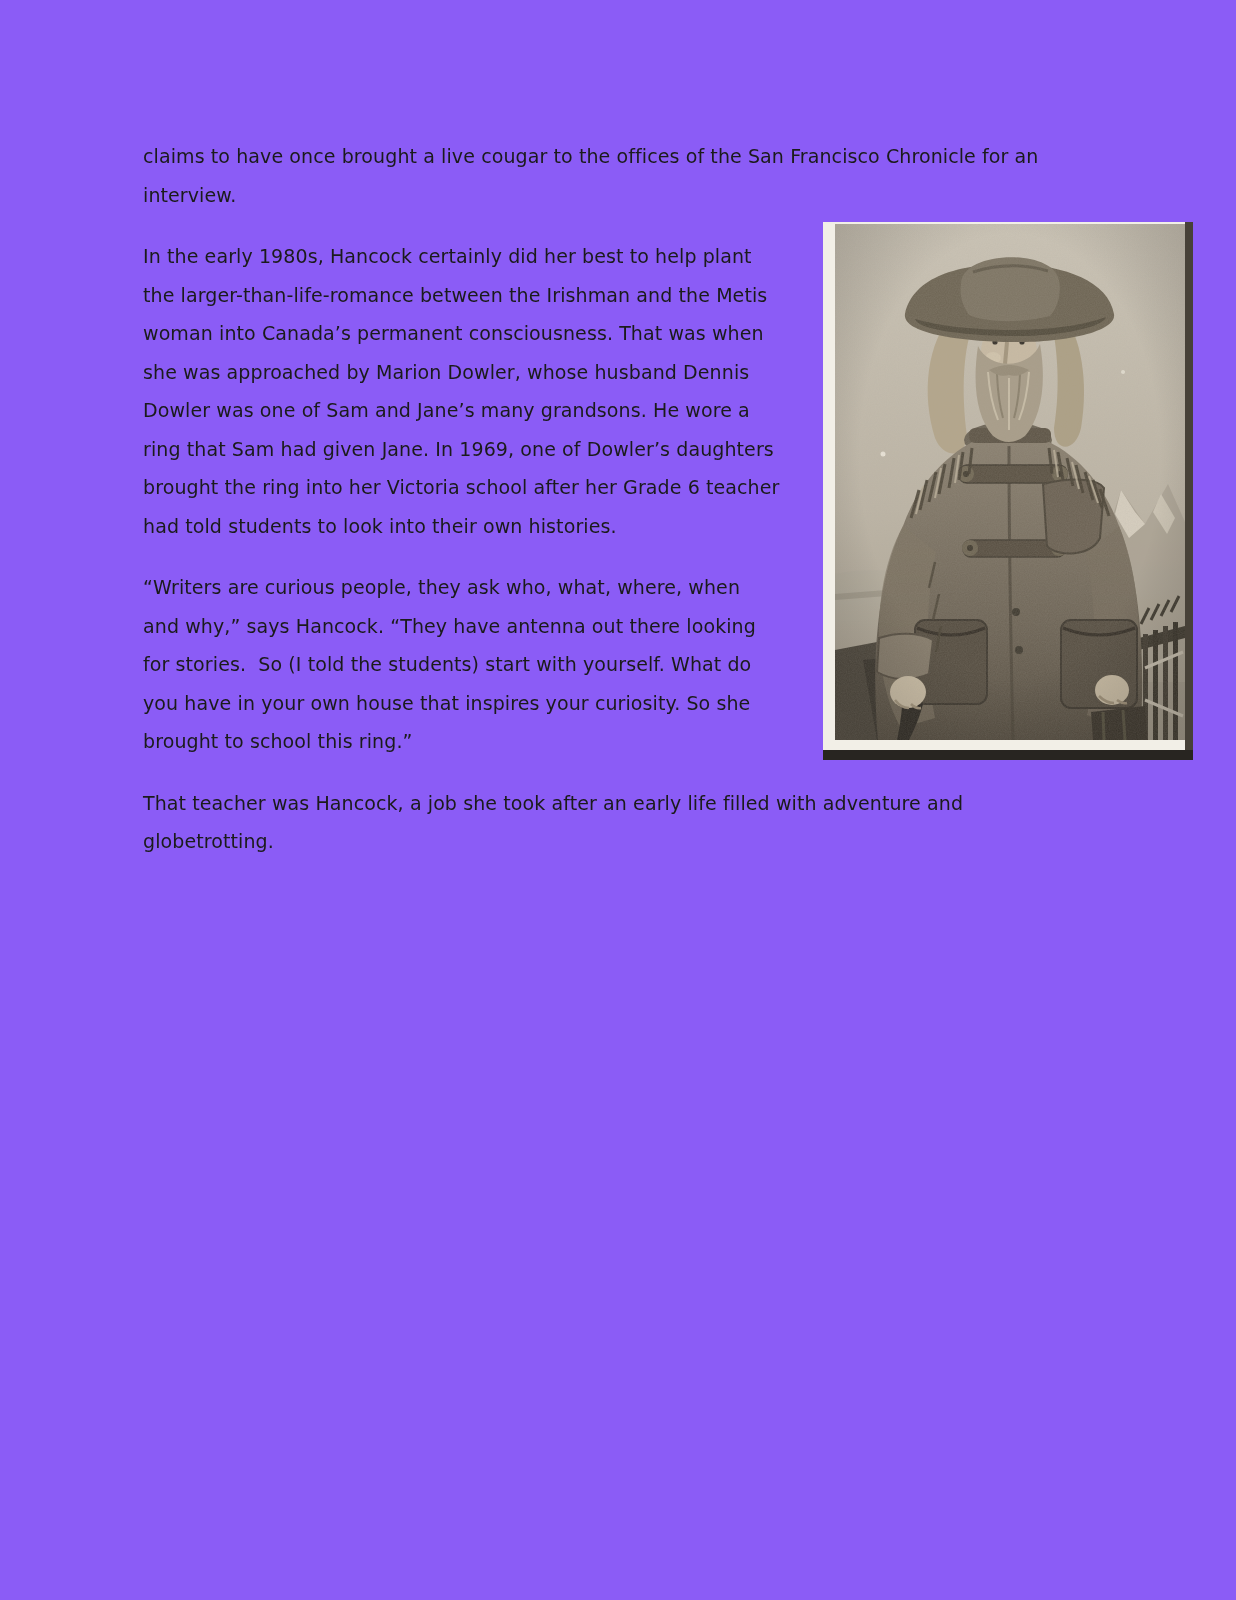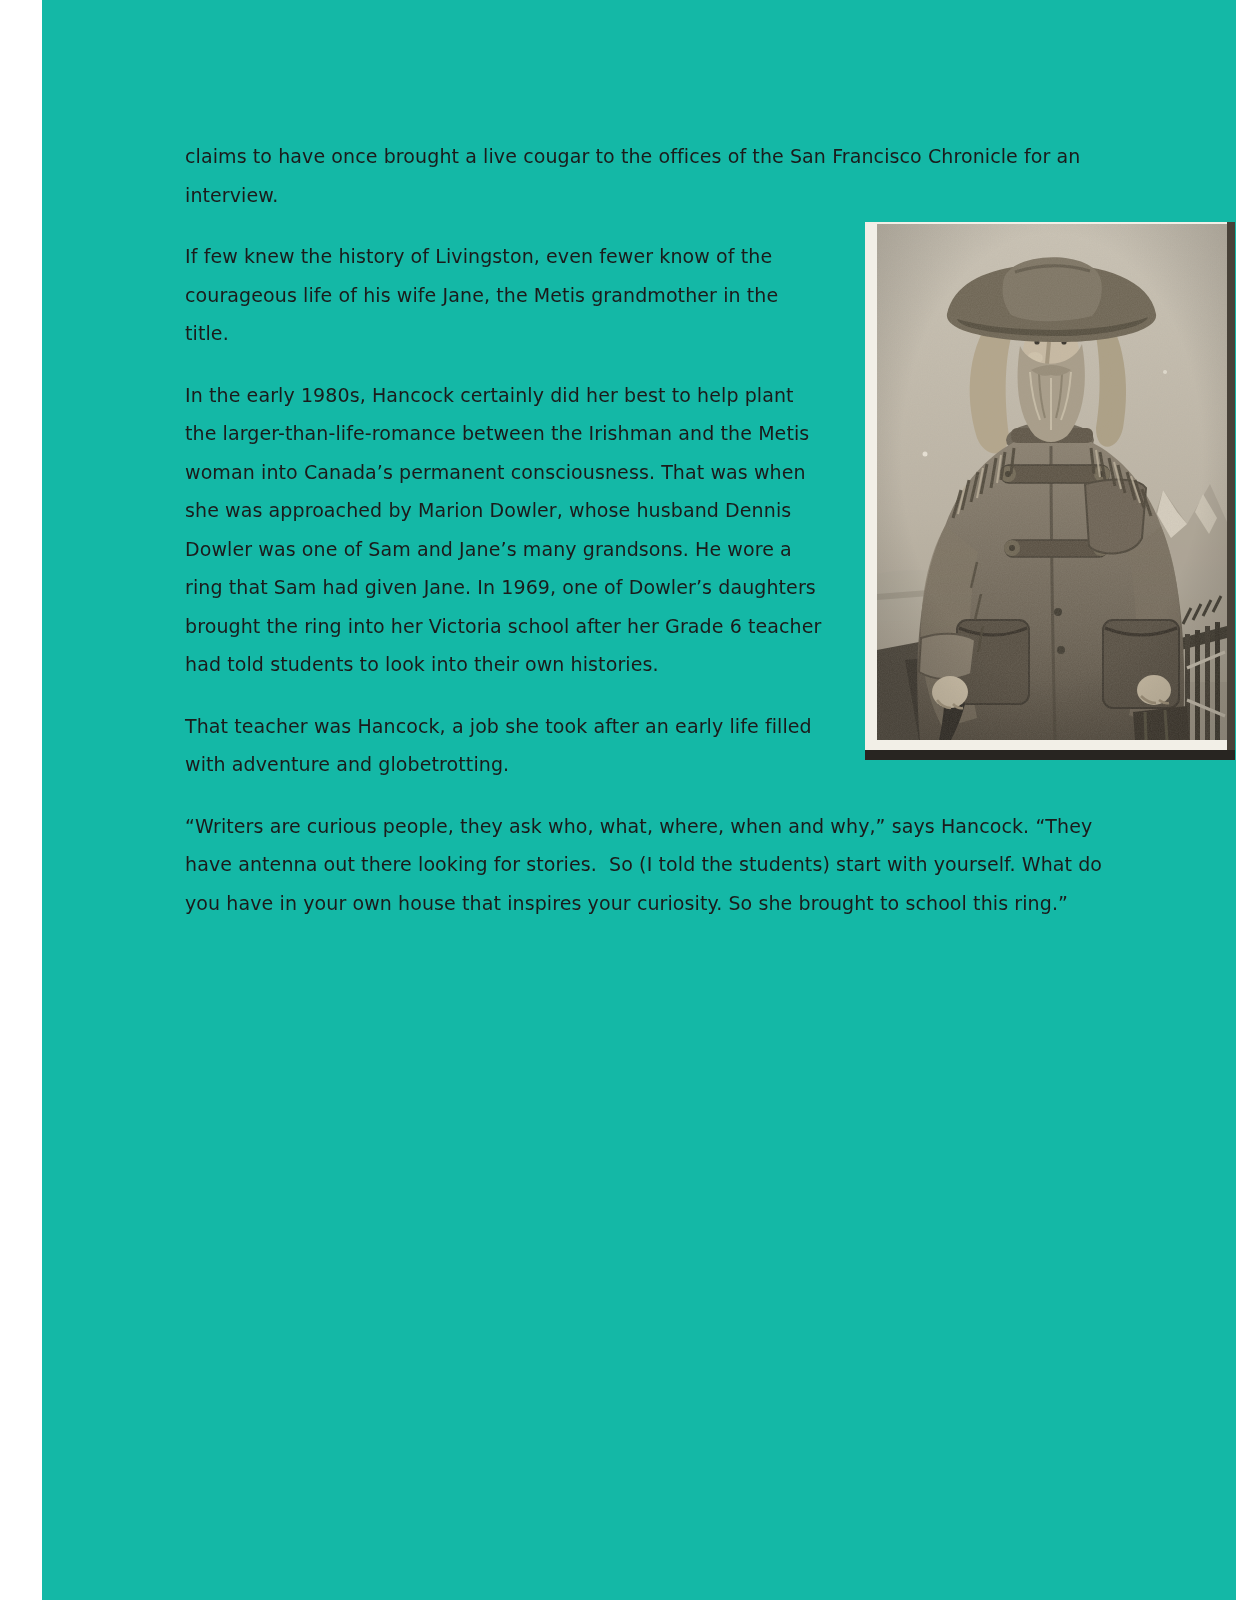--- a/index.html
+++ b/index.html
@@ -10,22 +10,21 @@
   body {
     width: 1236px;
     height: 1600px;
     position: relative;
     overflow: hidden;
     font-family: "DejaVu Sans", "Liberation Sans", sans-serif;
   }
   .page {
     position: absolute;
     inset: 0;
-    background: #14b8a6;
-    margin-left: 42px;
+    background: #8b5cf6;
   }
   .content {
     position: absolute;
     left: 143px;
     top: 137px;
     width: 952px;
     font-size: 19px;
     line-height: 38.5px;
     color: #1b1b1b;
     letter-spacing: 0.1px;
@@ -230,19 +229,18 @@
           <circle cx="300" cy="150" r="2" fill="#eae5d8" opacity="0.8"></circle>
           <rect x="12" y="2" width="350" height="516" filter="url(#grain)"></rect>
           <rect x="12" y="2" width="350" height="516" fill="url(#vinG)"></rect>
         </g>
 
         <rect x="362" y="0" width="8" height="538" fill="#474138"></rect>
         <rect x="0" y="528" width="370" height="10" fill="#282521"></rect>
       </svg>
     </figure>
 
-    <p>If few knew the history of Livingston, even fewer know of the courageous life of his wife Jane, the Metis grandmother in the title.</p>
     <p>In the early 1980s, Hancock certainly did her best to help plant the larger-than-life-romance between the Irishman and the Metis woman into Canada’s permanent consciousness. That was when she was approached by Marion Dowler, whose husband Dennis Dowler was one of Sam and Jane’s many grandsons. He wore a ring that Sam had given Jane. In 1969, one of Dowler’s daughters brought the ring into her Victoria school after her Grade 6 teacher had told students to look into their own histories.</p>
+    <p>“Writers are curious people, they ask who, what, where, when and why,” says Hancock. “They have antenna out there looking for stories.&nbsp; So (I told the students) start with yourself. What do you have in your own house that inspires your curiosity. So she brought to school this ring.”</p>
     <p>That teacher was Hancock, a job she took after an early life filled with adventure and globetrotting.</p>
-    <p>“Writers are curious people, they ask who, what, where, when and why,” says Hancock. “They have antenna out there looking for stories.&nbsp; So (I told the students) start with yourself. What do you have in your own house that inspires your curiosity. So she brought to school this ring.”</p>
 
   </div>
 </div>
 
 </body></html>

